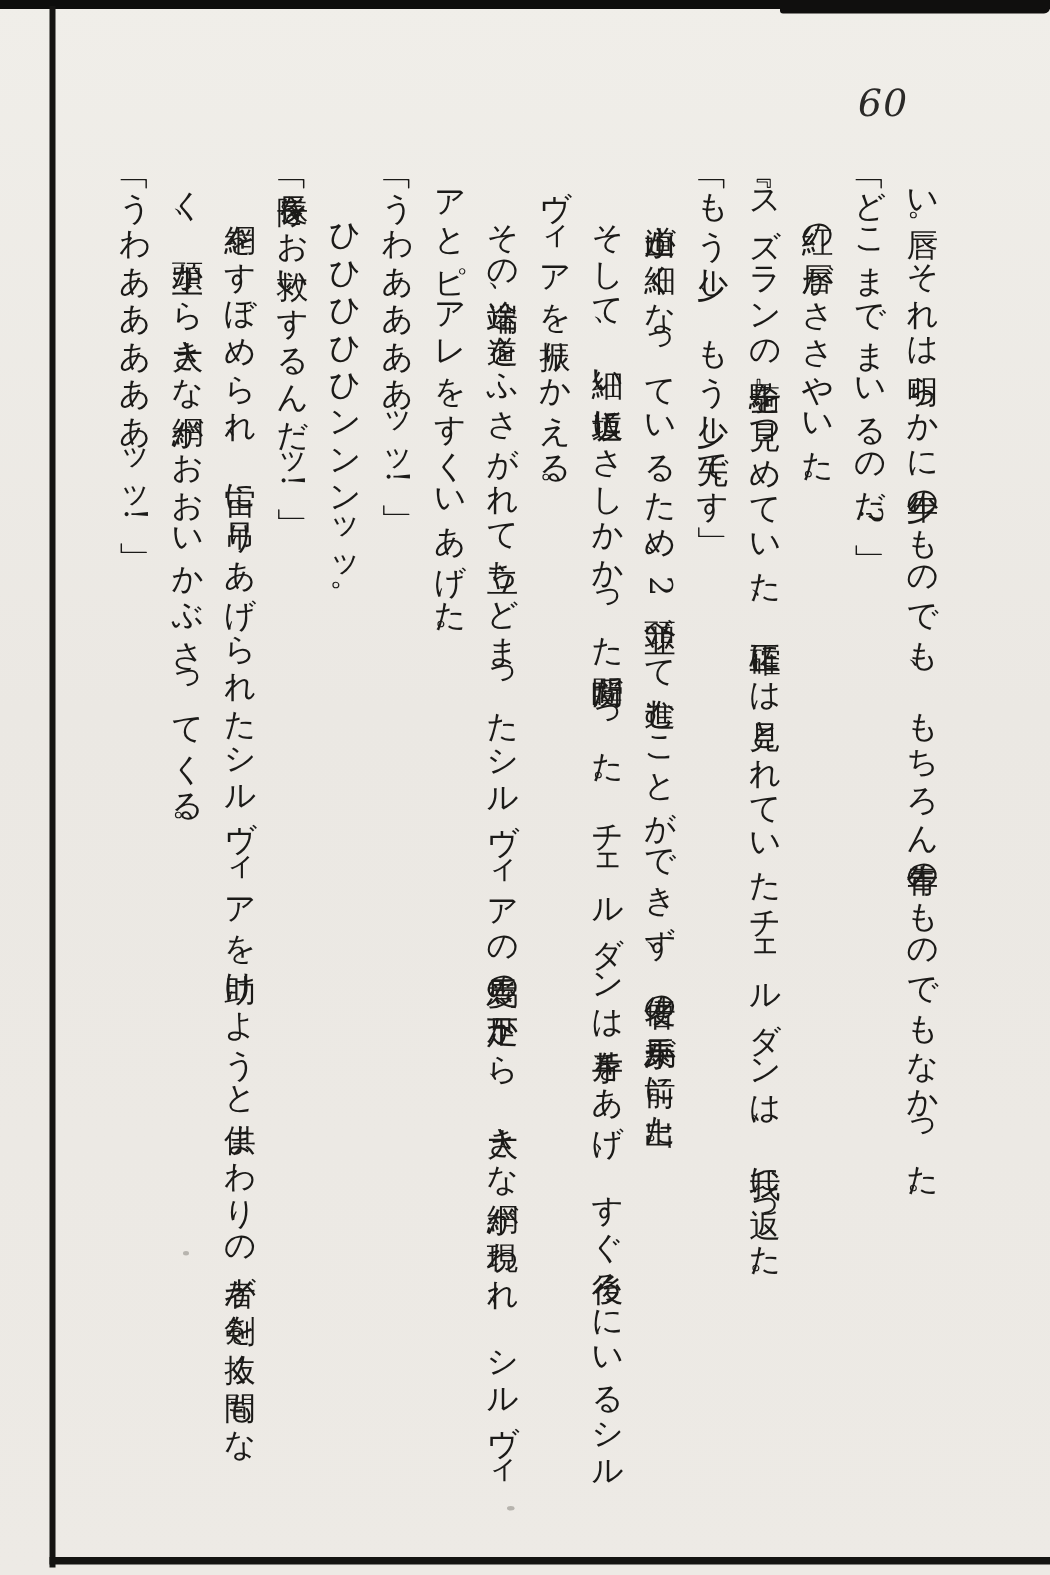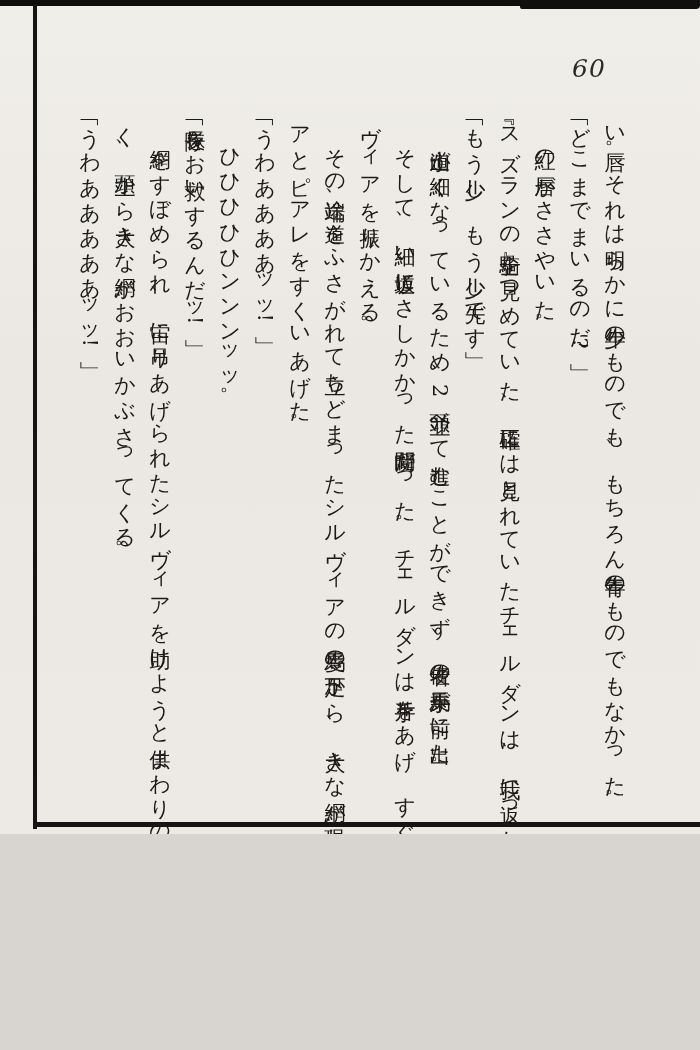--- a/index.html
+++ b/index.html
@@ -3,21 +3,21 @@
 <meta charset="utf-8">
 <style>
   html, body {
     margin: 0;
     padding: 0;
     background: #d8d5d0;
   }
   .page {
     position: relative;
     width: 700px;
-    height: 834px;
+    height: 1050px;
     overflow: hidden;
     background: linear-gradient(180deg, #f0eee9 0%, #ebe8e3 45%, #edeae5 100%);
     font-family: "DejaVu Serif", "Liberation Serif", serif;
   }
   
   .border-top {
     position: absolute; top: 0; left: 0; right: 0;
     height: 6px; background: #0d0d0c;
   }
   .border-top-right {

